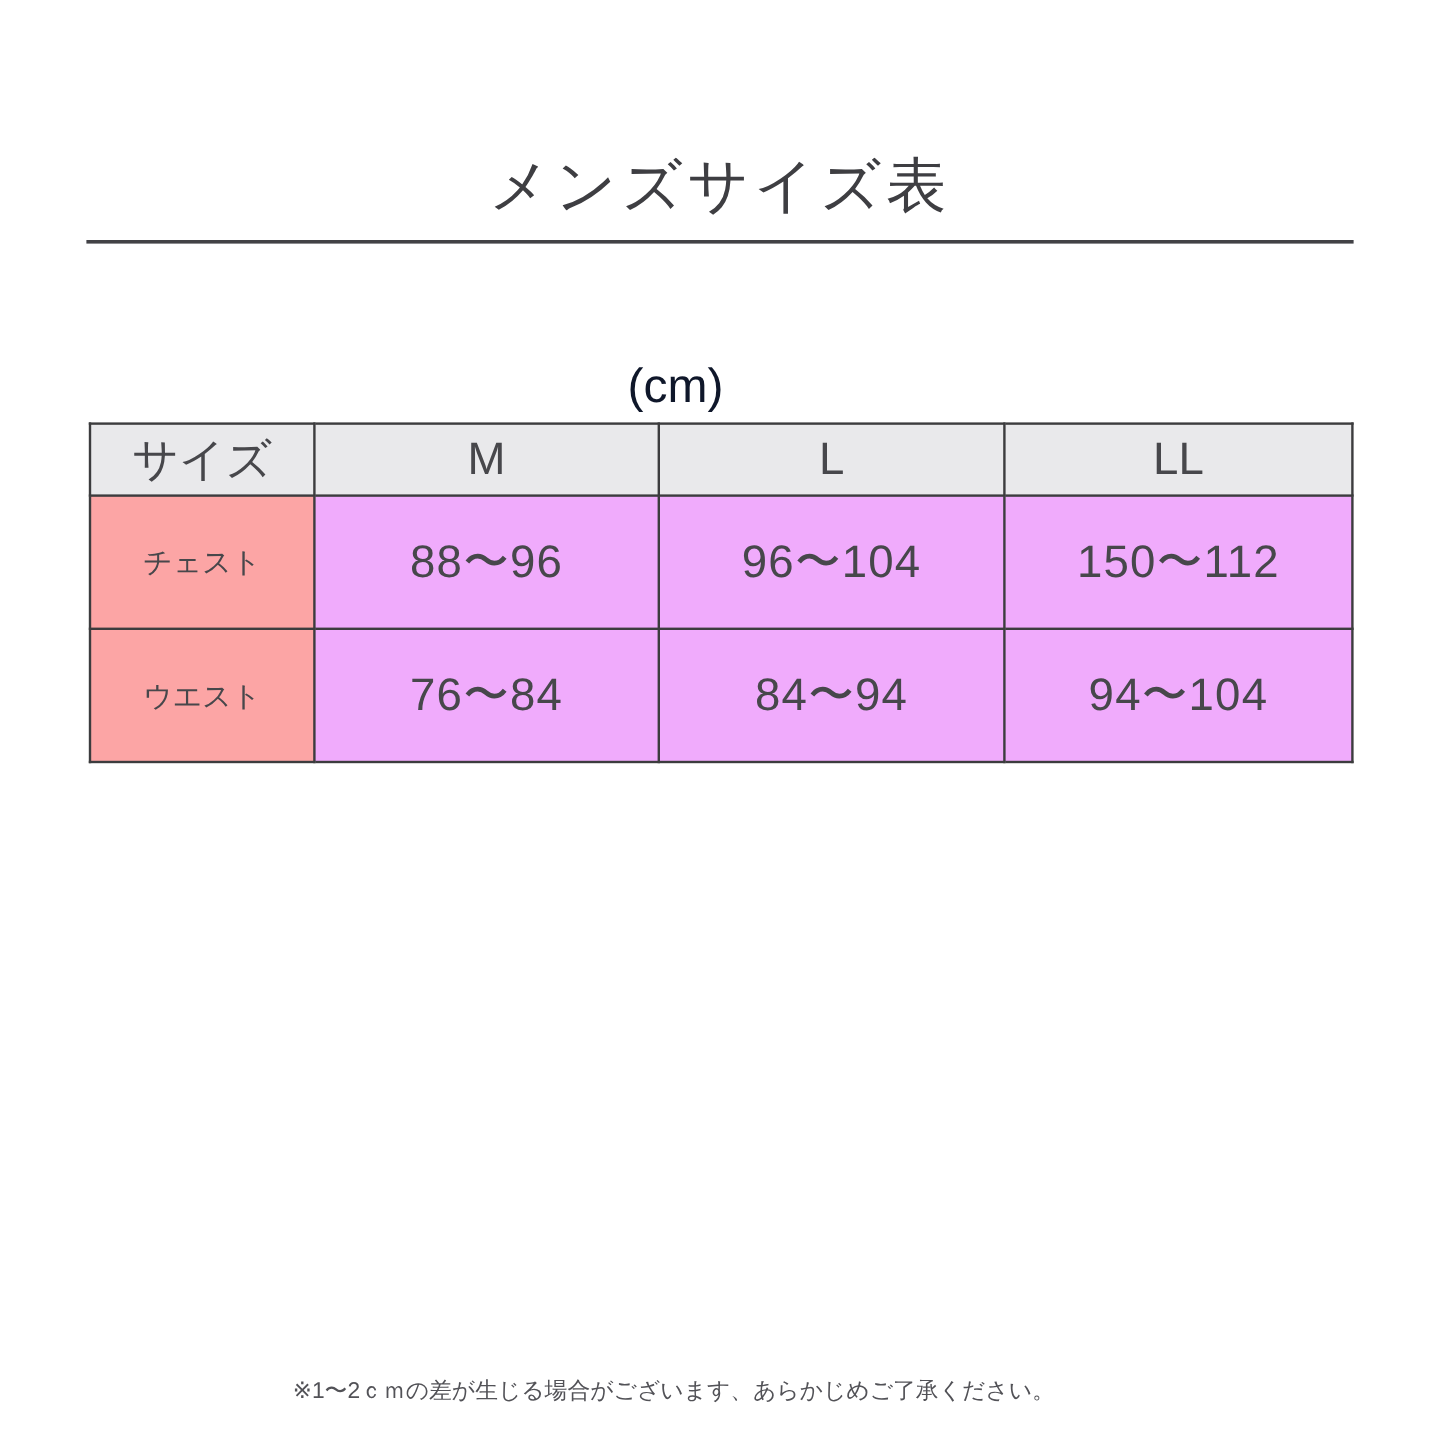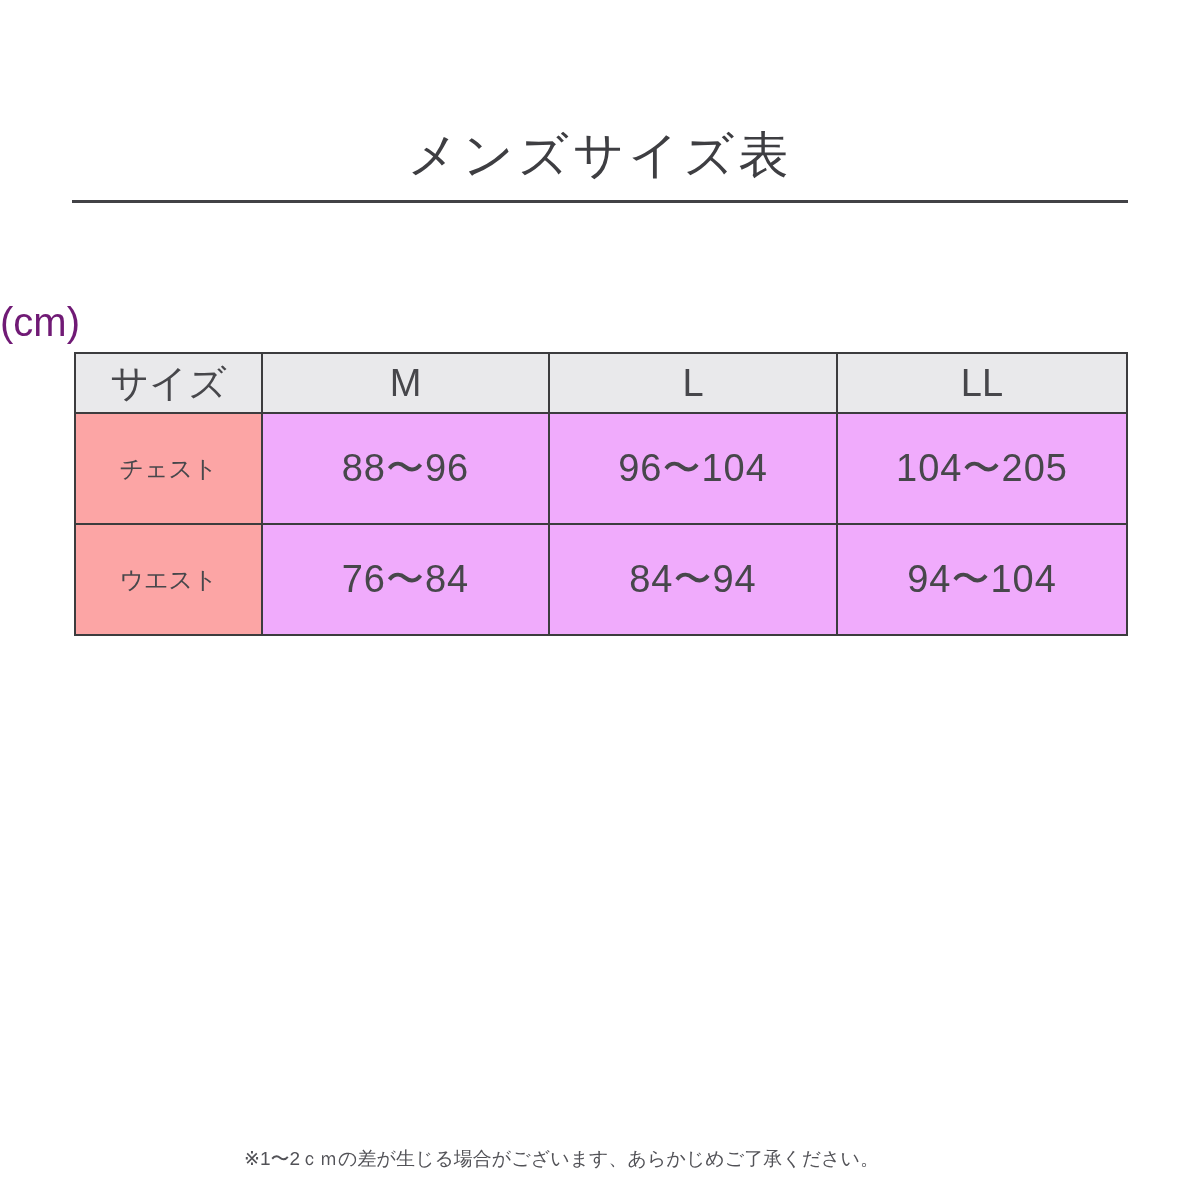--- a/index.html
+++ b/index.html
@@ -29,24 +29,24 @@
     position: absolute;
     top: 200px; left: 72px;
     width: 1056px; height: 3px;
     background: #424246;
     border: none;
   }
   .unit-label {
     position: absolute;
     top: 300px; left: 0;
     width: 1126px;
-    text-align: left;
+    text-align: center;
     font-size: 40px;
     font-weight: 400;
-    color: #701a75;
+    color: #0f172a;
   }
   table.size-table {
     position: absolute;
     top: 352px; left: 74px;
     width: 1052px;
     border-collapse: collapse;
     table-layout: fixed;
   }
   .size-table th, .size-table td {
     border: 2px solid #3c3c3e;
@@ -106,21 +106,21 @@
         <th class="size-letter">M</th>
         <th class="size-letter">L</th>
         <th class="size-letter">LL</th>
       </tr>
     </thead>
     <tbody>
       <tr>
         <th>チェスト</th>
         <td>88〜96</td>
         <td>96〜104</td>
-        <td>104〜205</td>
+        <td>150〜112</td>
       </tr>
       <tr>
         <th>ウエスト</th>
         <td>76〜84</td>
         <td>84〜94</td>
         <td>94〜104</td>
       </tr>
     </tbody>
   </table>
 

